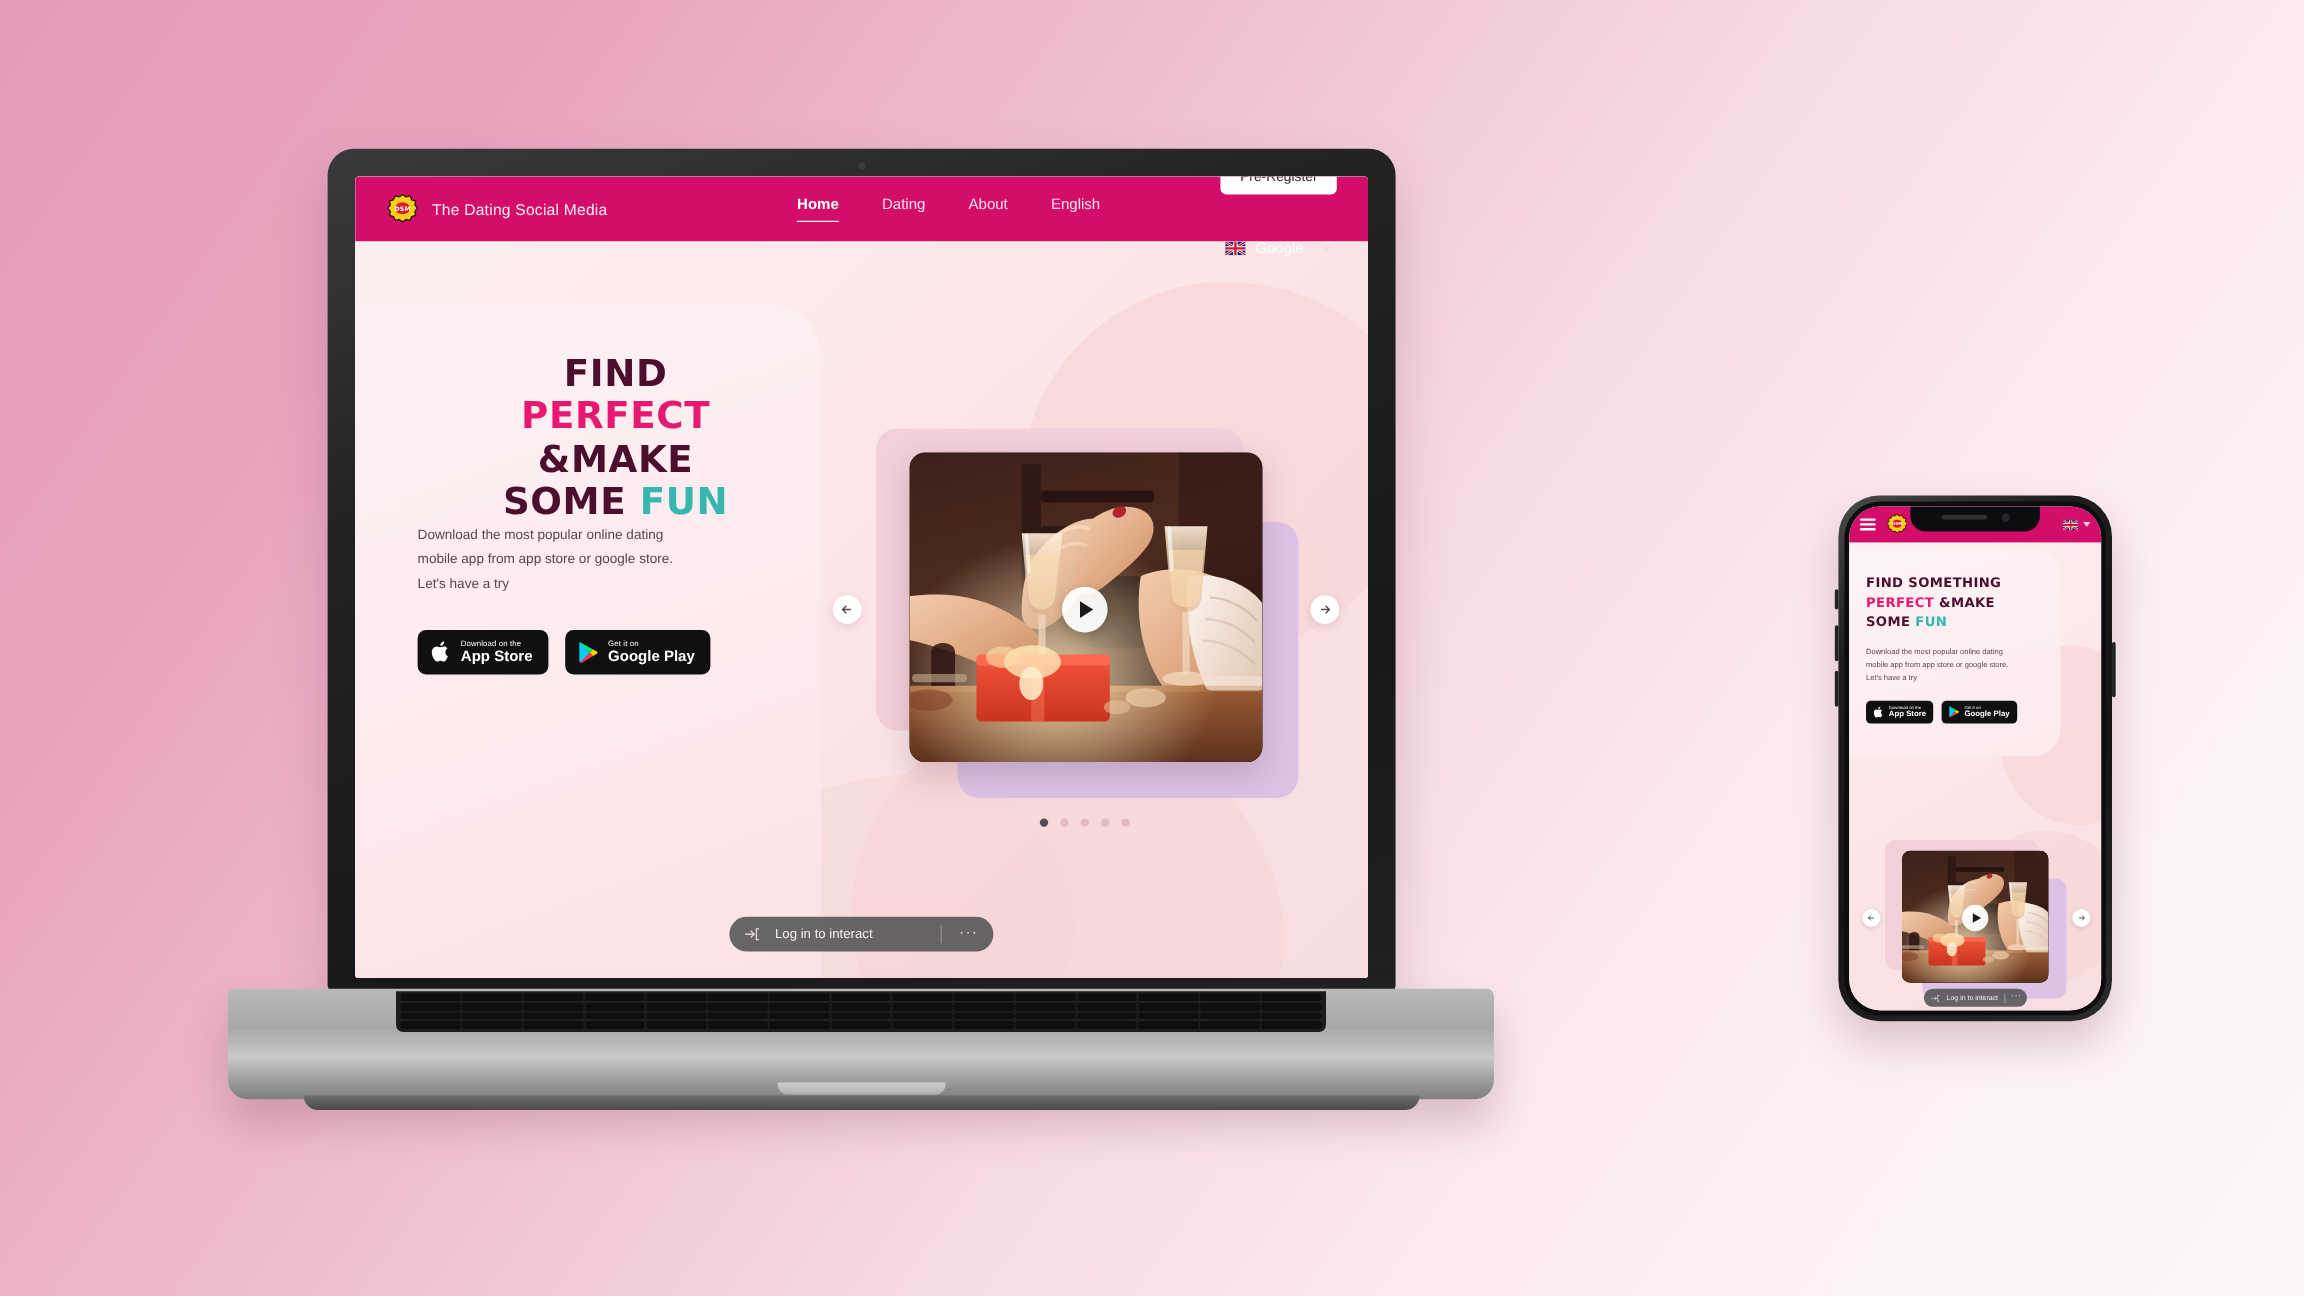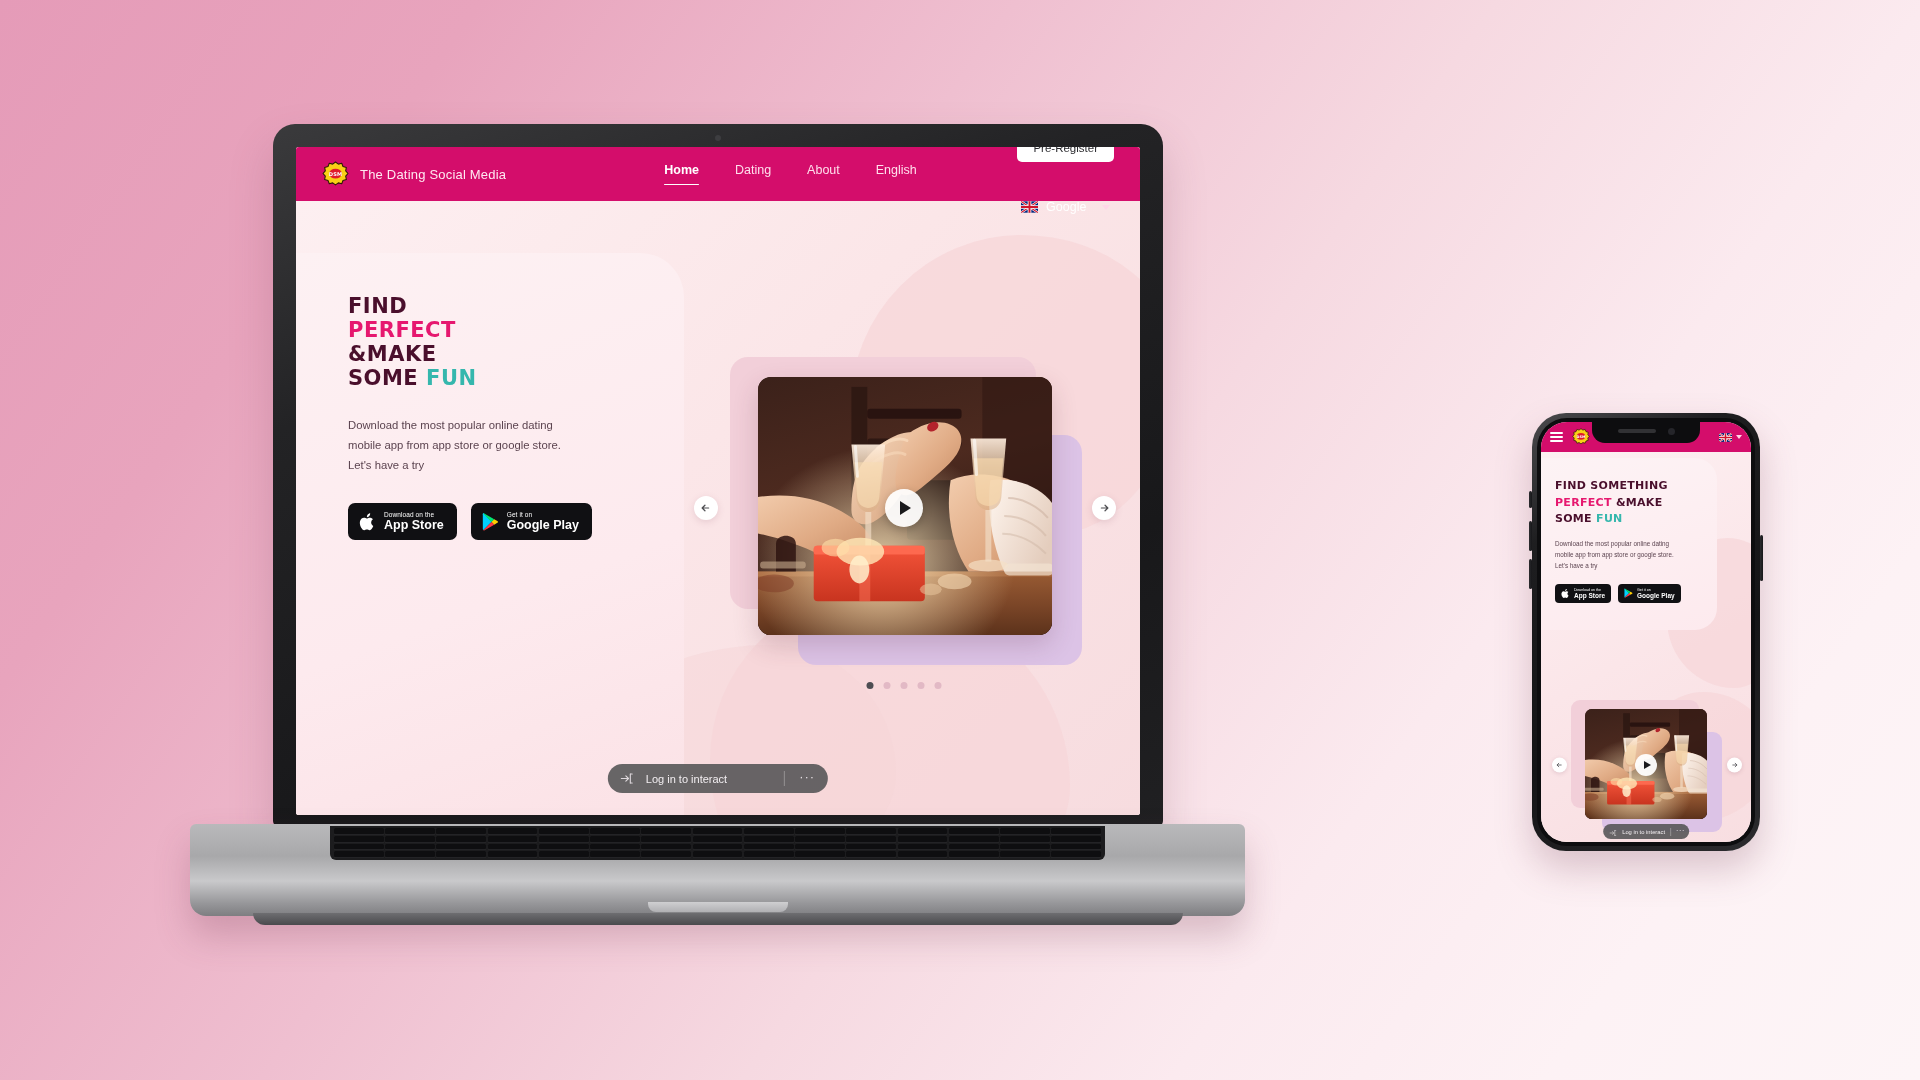--- a/index.html
+++ b/index.html
@@ -252,26 +252,26 @@
     position: absolute;
     left: 52px;
     top: 94px;
     width: 330px;
     z-index: 3;
   }
 
   .headline {
     font-family: "DejaVu Sans", sans-serif;
     font-weight: bold;
-    font-size: 21px;
+    font-size: 31px;
     line-height: 1.14;
     letter-spacing: 0.5px;
     color: #4a0f2c;
     text-transform: uppercase;
-    margin-bottom: 24px;
+    text-align: center;
   }
   .headline .ln { display: block; white-space: nowrap; }
   .hl-pink { color: #e6186f; }
   .hl-teal { color: #35b7ad; }
 
   .hero-text {
     font-size: 11.3px;
     line-height: 1.78;
     color: #5c4450;
     width: 232px;

